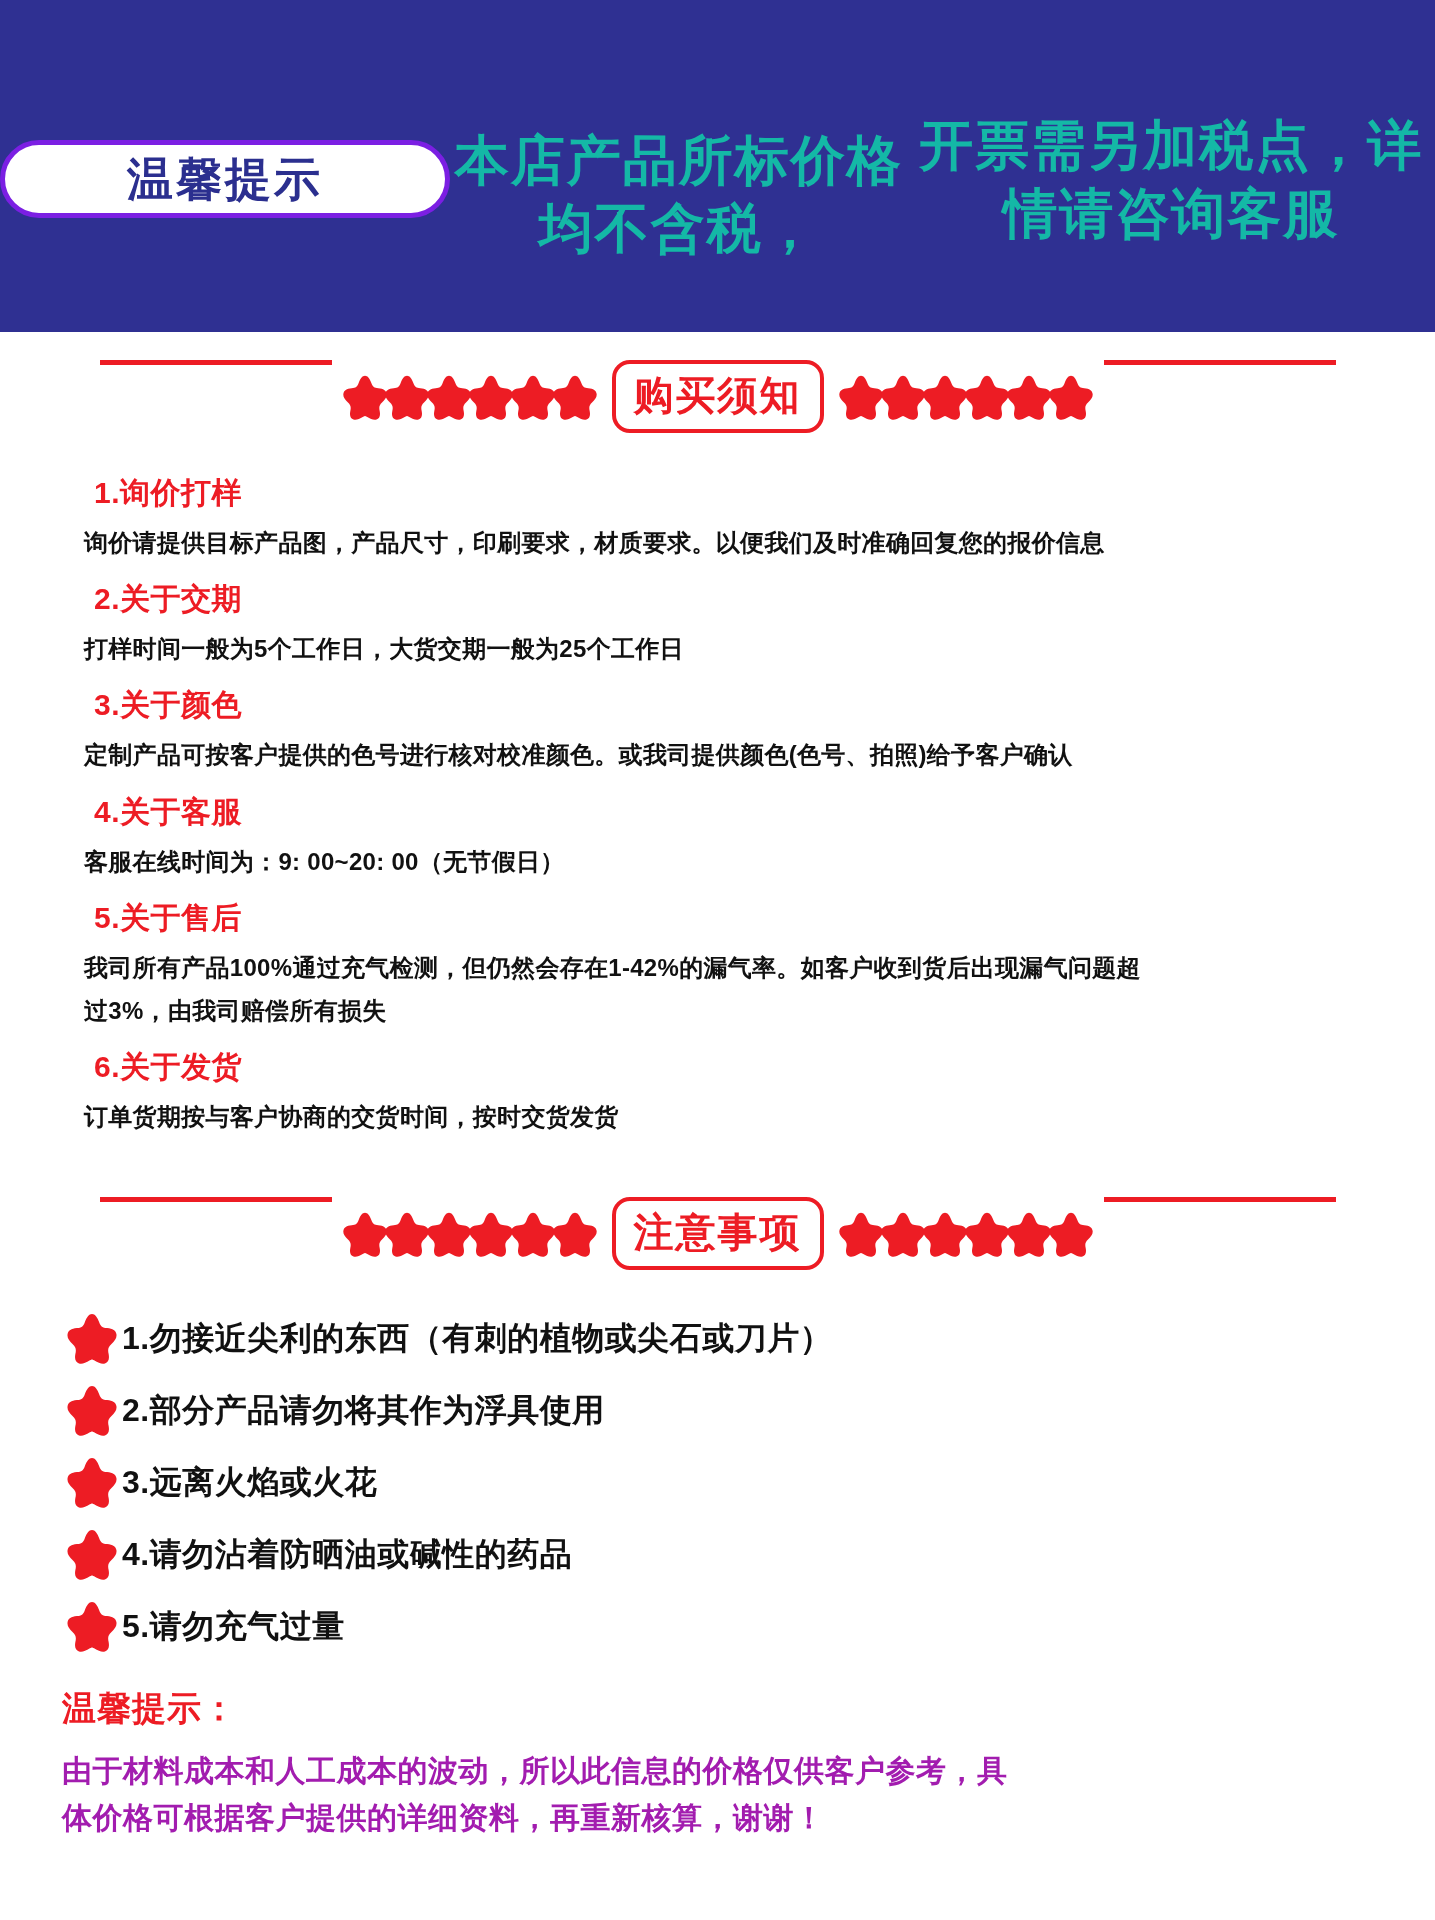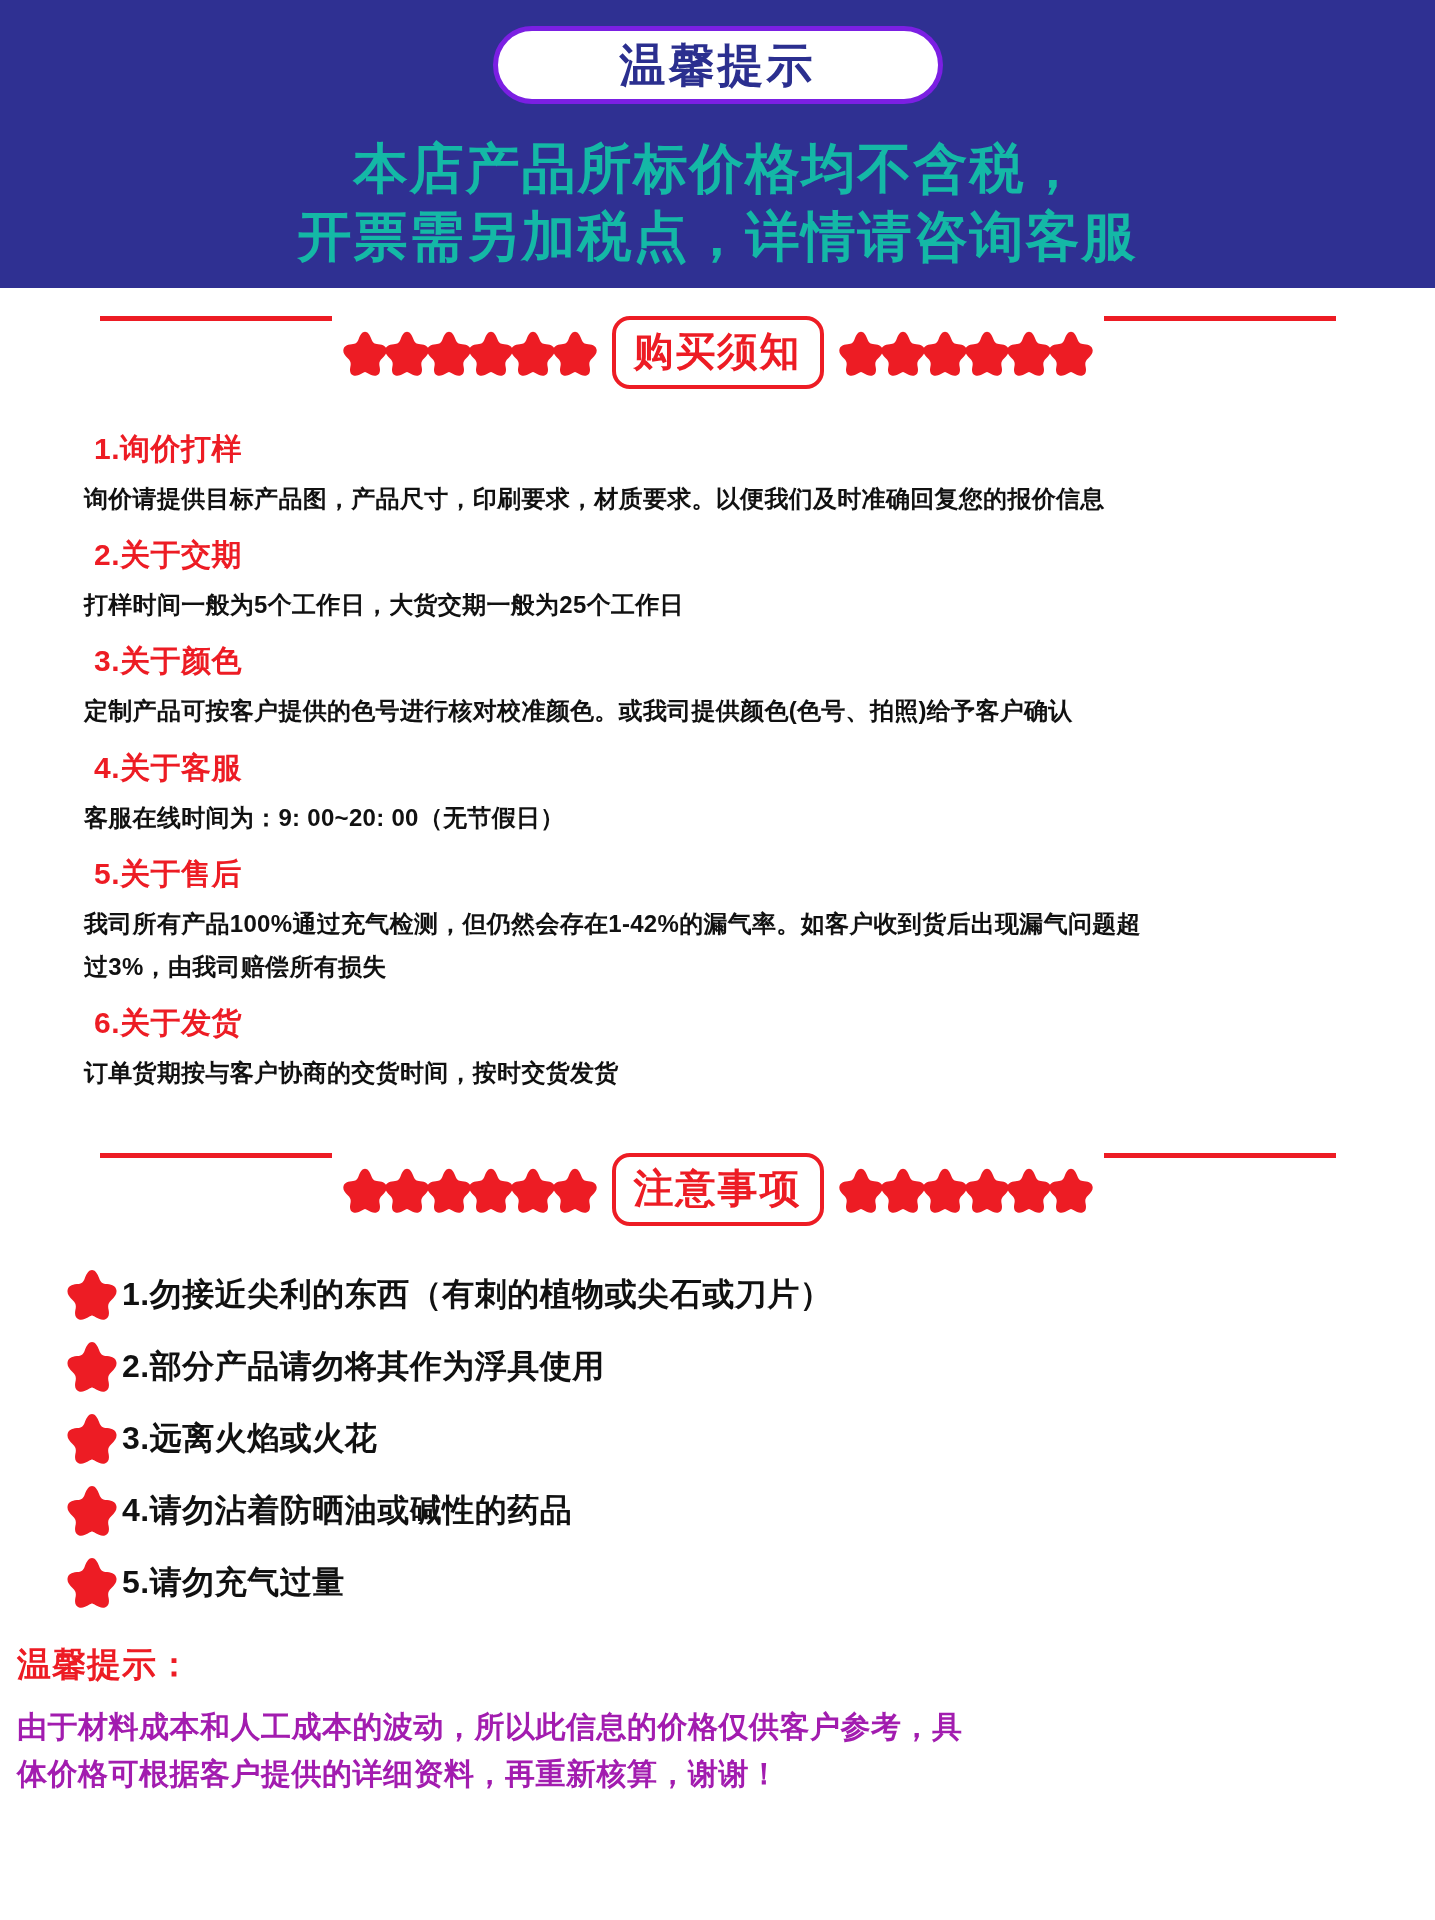--- a/index.html
+++ b/index.html
@@ -8,24 +8,24 @@
     background:#ffffff;
     font-family:"Liberation Sans","DejaVu Sans",sans-serif;
     width:1435px; height:1920px;
     overflow:hidden;
     position:relative;
   }
 
   
   .banner {
     width:1435px;
-    height:288px;
+    height:332px;
     background:#2f3092;
     display:flex;
-    flex-direction:column;
+    flex-direction:row;
     align-items:center;
     padding-top:26px;
   }
   .badge {
     background:#ffffff;
     border:5px solid #7b1fe3;
     border-radius:48px;
     height:78px;
     min-width:450px;
     display:flex;
@@ -125,21 +125,21 @@
   .warn-star svg { display:block; width:100%; height:100%; }
   .warn-text {
     color:#111111;
     font-size:32px;
     font-weight:bold;
     letter-spacing:0.5px;
     line-height:1.2;
   }
 
   
-  .tip-wrap { padding:14px 0 0 17px; }
+  .tip-wrap { padding:14px 0 0 62px; }
   .tip-head {
     color:#ed1c24;
     font-size:34px;
     font-weight:bold;
     letter-spacing:1px;
     margin-bottom:16px;
   }
   .tip-line {
     color:#a21caf;
     font-size:30px;

